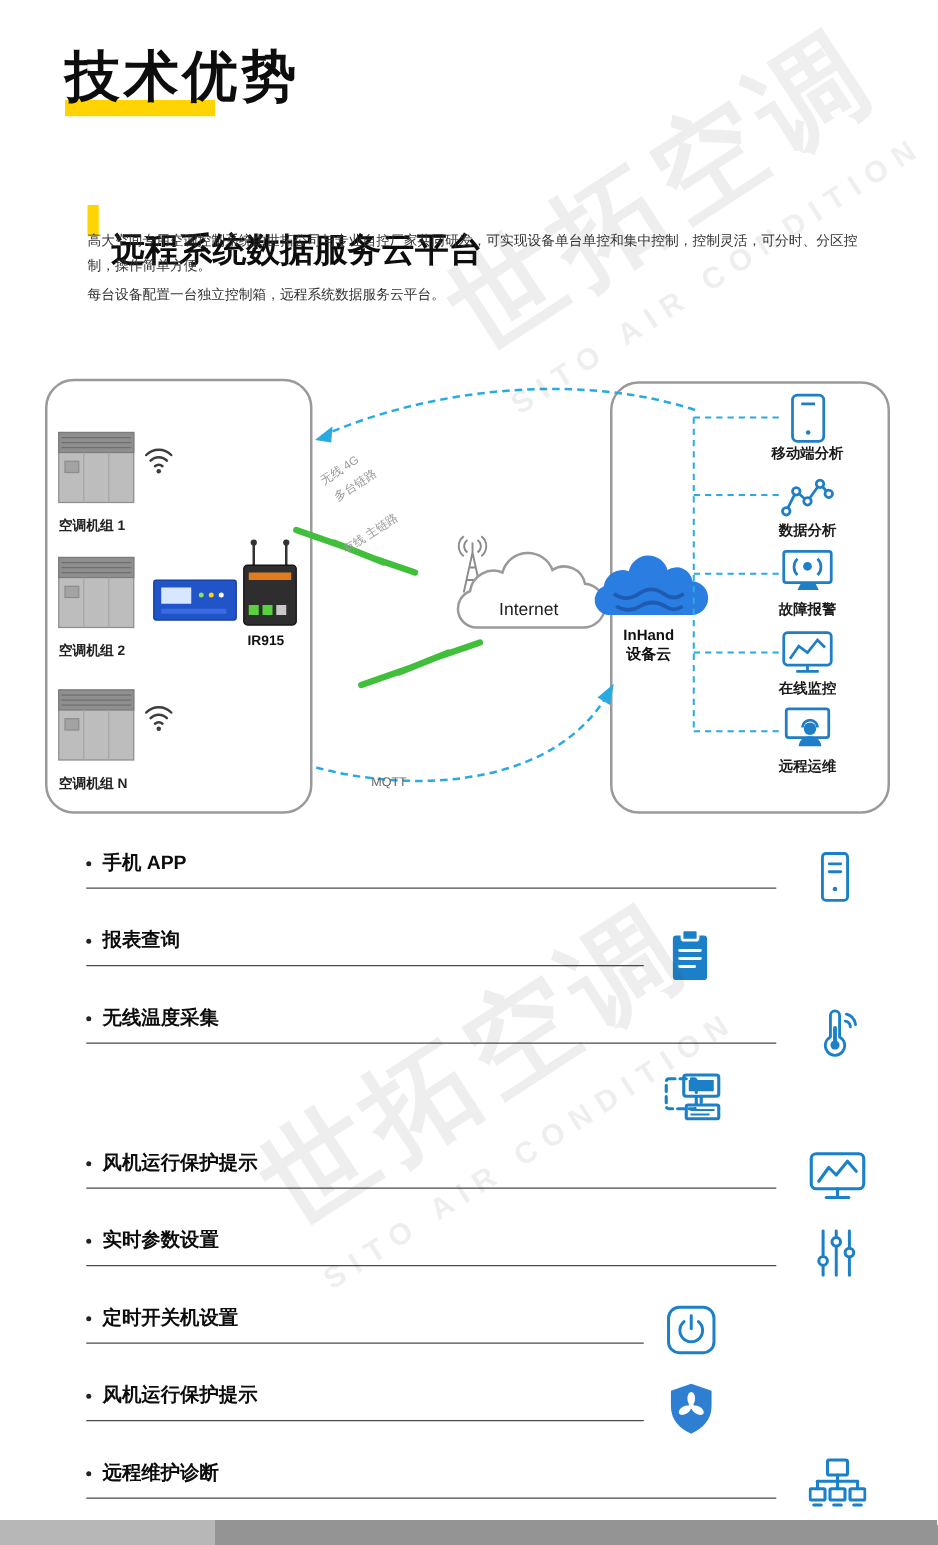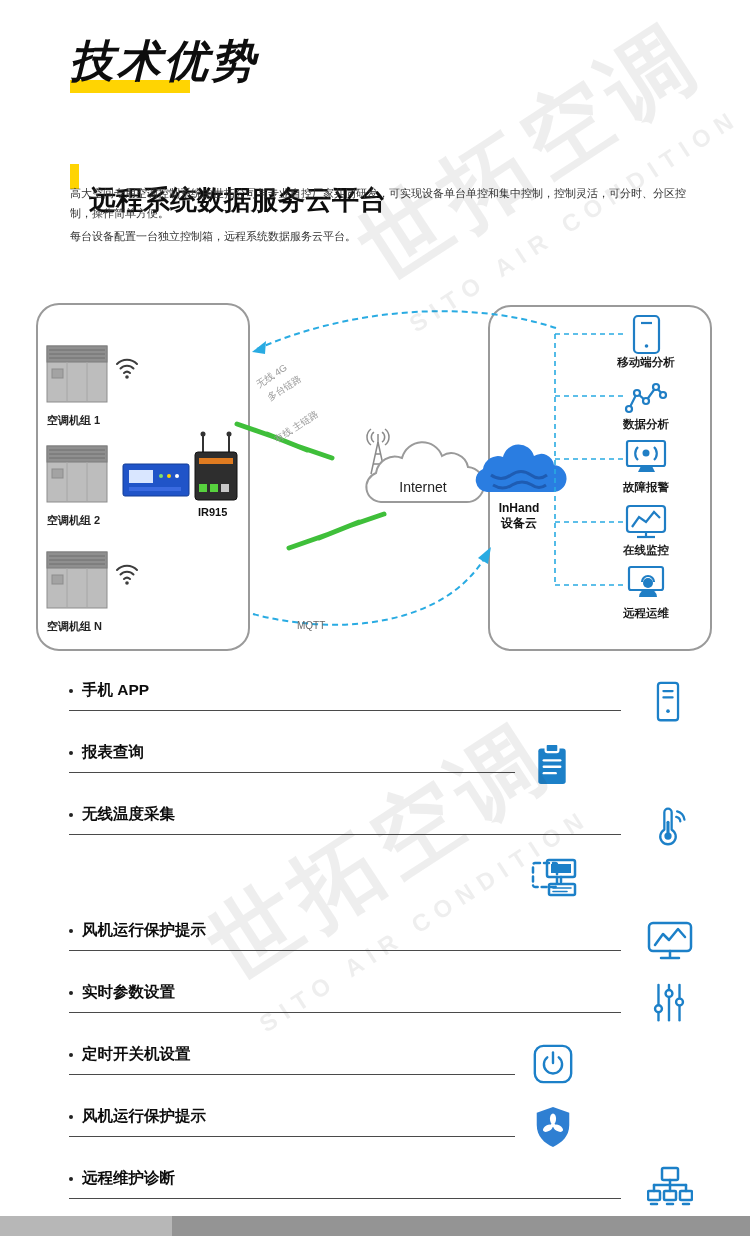--- a/index.html
+++ b/index.html
@@ -3,21 +3,21 @@
 <meta charset="utf-8">
 <style>
   * { margin:0; padding:0; box-sizing:border-box; }
   html,body { background:#fff; }
   .page {
     position:relative; width:750px; height:1236px; margin:0 auto;
     background:#fff; overflow:hidden;
     font-family:"Liberation Sans","DejaVu Sans",sans-serif; color:#111;
   }
   
-  .title-wrap { position:absolute; left:70px; top:32px;font-style:italic; }
+  .title-wrap { position:absolute; left:52px; top:32px; }
   .main-title { position:relative; z-index:2; font-size:44px; font-weight:bold; letter-spacing:3px; color:#0d0d0d; }
   .title-bar { position:relative; z-index:1; width:120px; height:13px; background:#ffd402; margin-top:-11px; }
   .section-head { position:absolute; left:70px; top:134px; display:flex; align-items:center; gap:10px; }
   .yellow-tick { width:9px; height:25px; background:#ffd402; }
   .section-title { font-size:27px; font-weight:bold; color:#0d0d0d;margin-top:48px; }
   .intro { position:absolute; left:70px; top:184px; width:618px; font-size:11px; line-height:1.8; color:#333; }
   .intro p + p { margin-top:3px; }
 
   
   .diagram { position:absolute; left:35px; top:296px; width:680px; height:362px; }

